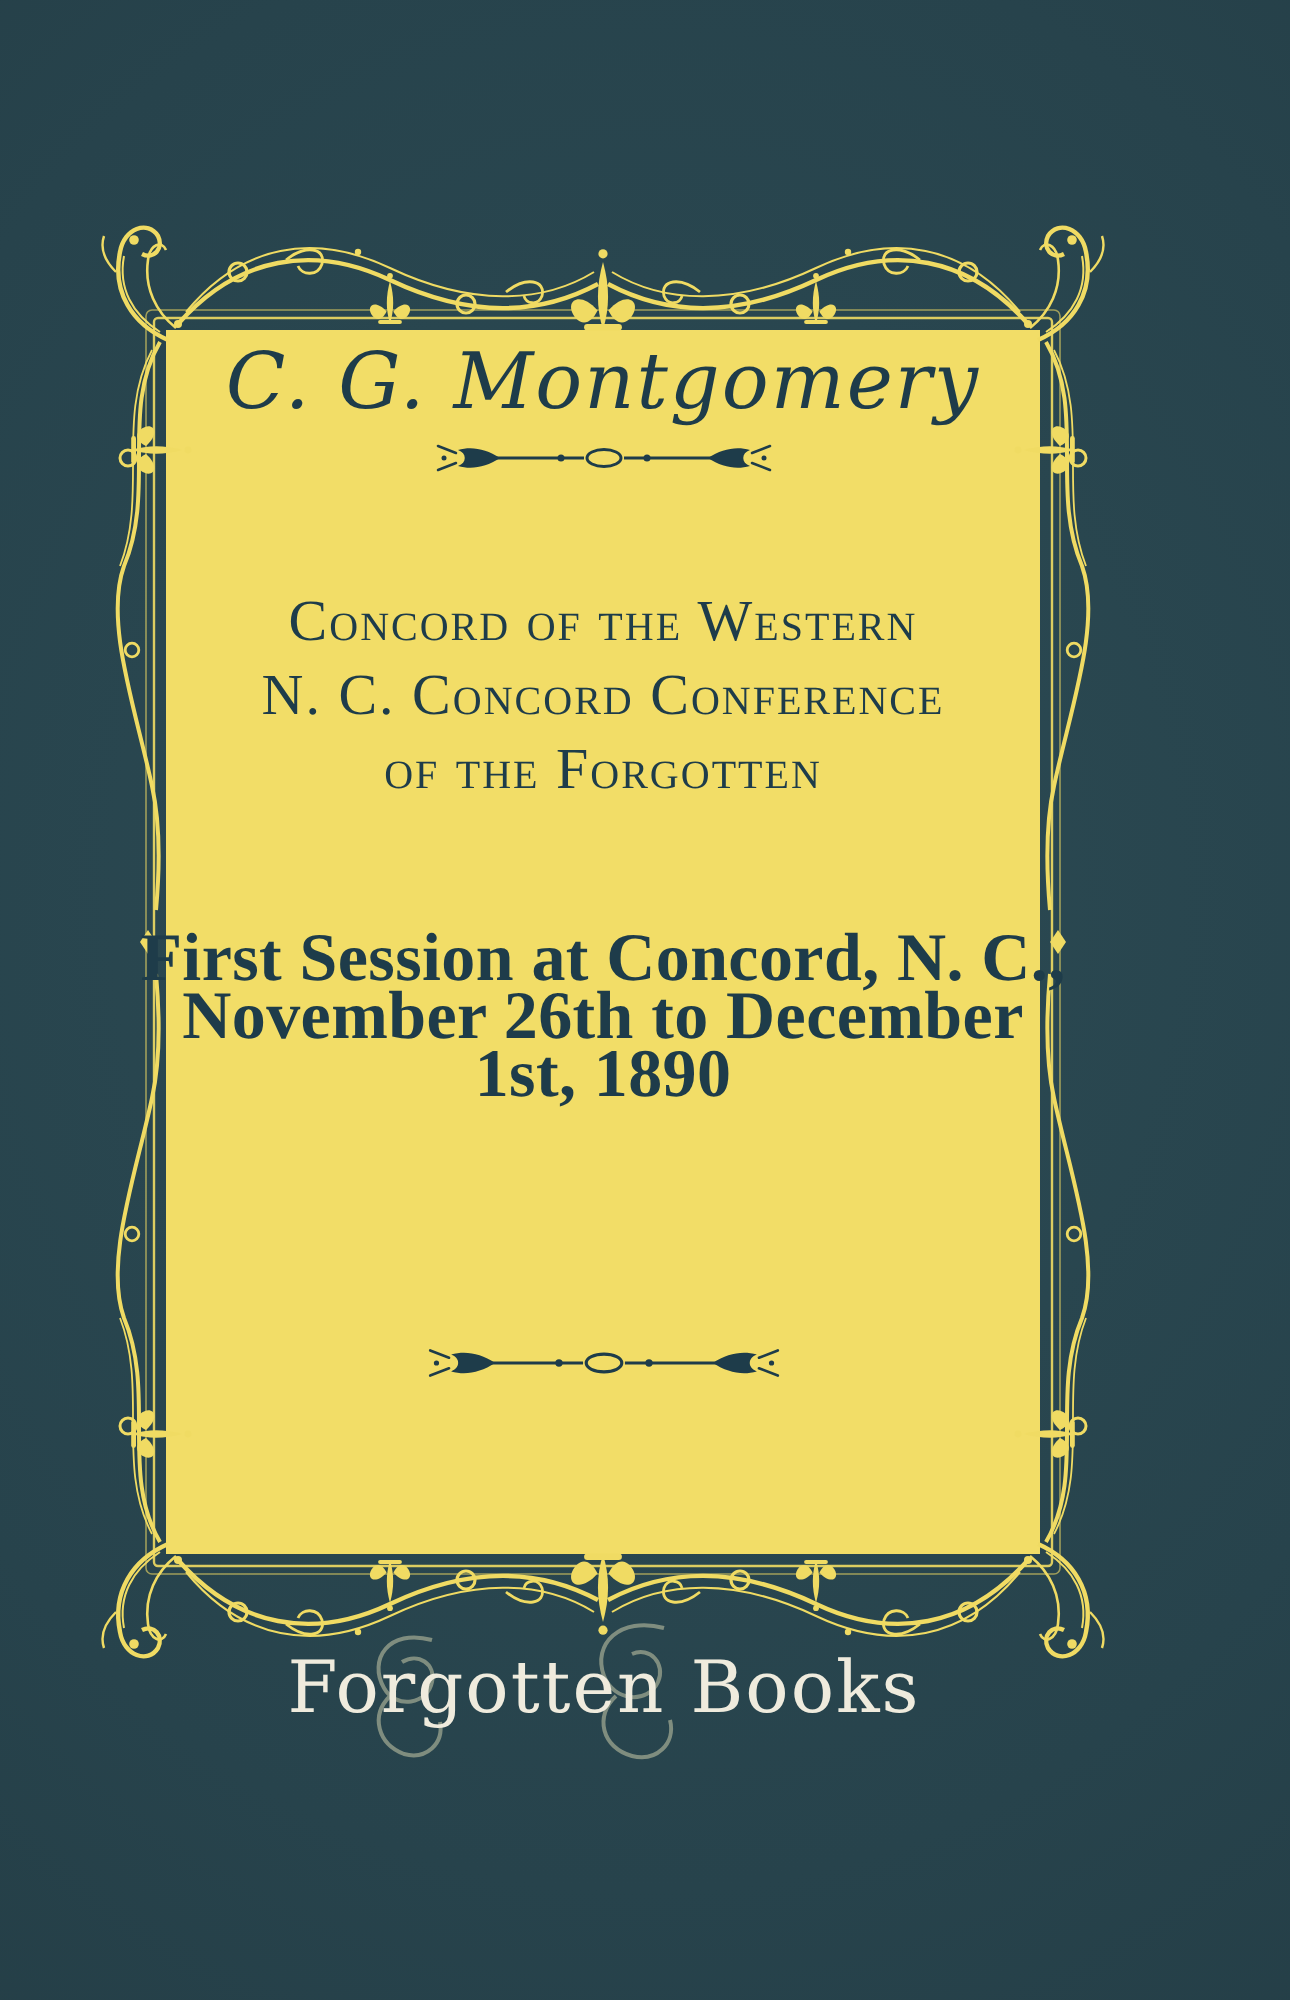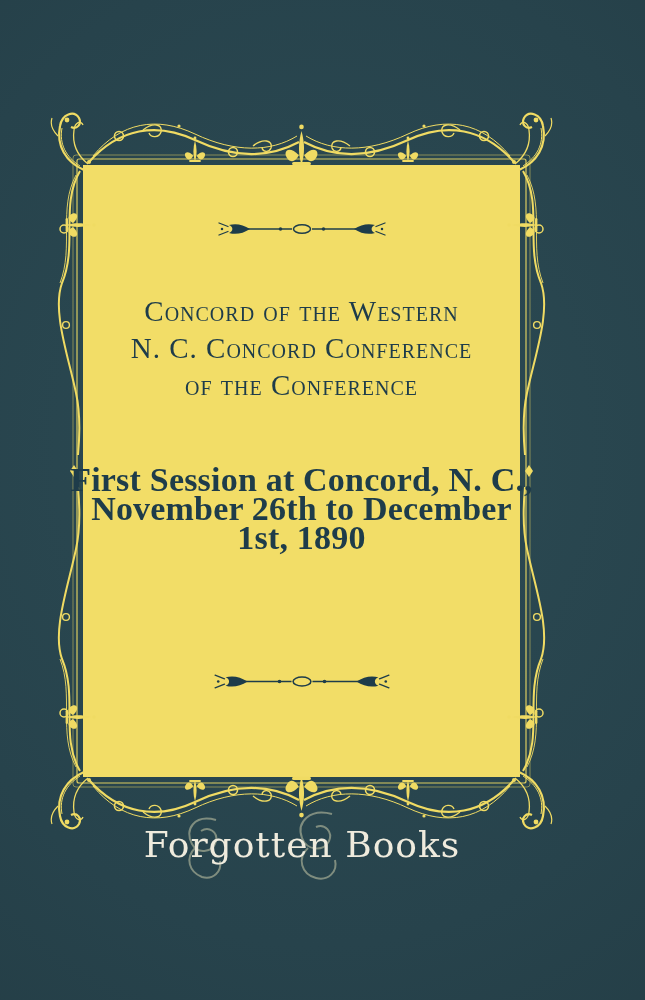--- a/index.html
+++ b/index.html
@@ -105,20 +105,21 @@
     <use href="#sideband" transform="translate(0,55)"></use>
     <use href="#sideband" transform="translate(503,55) scale(-1,1)"></use>
     <use href="#cornerTL"></use>
     <use href="#cornerTL" transform="translate(503,0) scale(-1,1)"></use>
     <use href="#cornerTL" transform="translate(0,722) scale(1,-1)"></use>
     <use href="#cornerTL" transform="translate(503,722) scale(-1,-1)"></use>
   </svg>
 
   <div class="cover-text">
 
+    <div class="author">C. G. Montgomery</div>
 
     <svg class="divider divider-1" viewBox="0 0 340 36">
       <g fill="#1e3c4a" stroke="#1e3c4a">
         <line x1="58" y1="18" x2="150" y2="18" stroke-width="3"></line>
         <line x1="190" y1="18" x2="282" y2="18" stroke-width="3"></line>
         <ellipse cx="170" cy="18" rx="17" ry="8.5" fill="none" stroke-width="3"></ellipse>
         <circle cx="127" cy="18" r="3.5" stroke="none"></circle>
         <circle cx="213" cy="18" r="3.5" stroke="none"></circle>
         <path d="M66,18 C52,9 38,6 24,10 C33,13 33,23 24,26 C38,30 52,27 66,18 Z" stroke="none"></path>
         <path d="M22,13 L4,6" stroke-width="2.5" stroke-linecap="round"></path>
@@ -129,21 +130,21 @@
           <path d="M22,13 L4,6" stroke-width="2.5" stroke-linecap="round"></path>
           <path d="M22,23 L4,30" stroke-width="2.5" stroke-linecap="round"></path>
           <circle cx="10" cy="18" r="2.5" stroke="none"></circle>
         </g>
       </g>
     </svg>
 
     <div class="title-block">
       <div>Concord of the Western</div>
       <div>N. C. Concord Conference</div>
-      <div>of the Conference</div>
+      <div>of the Forgotten</div>
     </div>
 
     <div class="subtitle-block">
       <div>First Session at Concord, N. C.,</div>
       <div>November 26th to December 1st, 1890</div>
     </div>
 
     <svg class="divider divider-2" viewBox="0 0 340 36">
       <g fill="#1e3c4a" stroke="#1e3c4a">
         <line x1="58" y1="18" x2="150" y2="18" stroke-width="3"></line>

